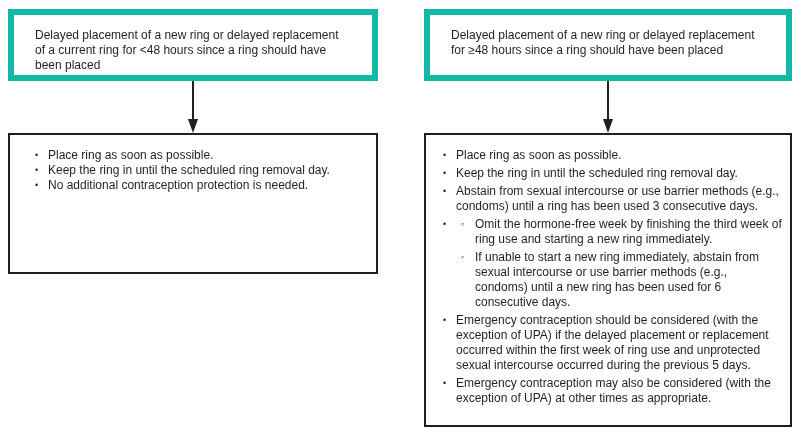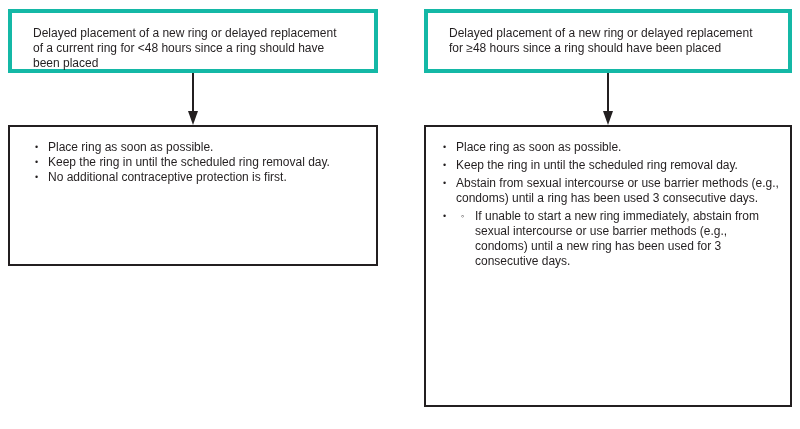--- a/index.html
+++ b/index.html
@@ -22,22 +22,22 @@
     position: absolute;
     top: 9px;
     display: flex;
     flex-direction: column;
   }
   .col-left  { left: 8px;   width: 370px; }
   .col-right { left: 424px; width: 368px; }
 
   .condition-box {
     box-sizing: border-box;
-    border: 4px solid #14b8a6;
-    height: 64px;
+    border: 6px solid #14b8a6;
+    height: 72px;
     padding: 13px 16px 0 21px;
     background: #ffffff;
   }
   .condition-box p {
     margin: 0;
     white-space: pre-line;
   }
   .arrow-zone {
     height: 52px;
     display: flex;
@@ -104,21 +104,21 @@
     <div class="arrow-zone">
       <svg class="arrow-svg" width="16" height="52" viewBox="0 0 16 52" aria-hidden="true">
         <line x1="8" y1="0" x2="8" y2="39" stroke="#231f20" stroke-width="2"></line>
         <polygon points="3,38 13,38 8,52" fill="#231f20"></polygon>
       </svg>
     </div>
     <div class="rec-box">
       <ul class="rec-list">
           <li><span>Place ring as soon as possible.</span></li>
           <li><span>Keep the ring in until the scheduled ring removal day.</span></li>
-          <li><span>No additional contraceptive protection is first.</span></li>
+          <li><span>No additional contraception protection is needed.</span></li>
         </ul>
     </div>
   </div>
 
   <div class="col col-right">
     <div class="condition-box">
       <p>Delayed placement of a new ring or delayed replacement
 for ≥48 hours since a ring should have been placed</p>
     </div>
     <div class="arrow-zone">
@@ -126,19 +126,22 @@
         <line x1="8" y1="0" x2="8" y2="39" stroke="#231f20" stroke-width="2"></line>
         <polygon points="3,38 13,38 8,52" fill="#231f20"></polygon>
       </svg>
     </div>
     <div class="rec-box">
       <ul class="rec-list">
           <li><span>Place ring as soon as possible.</span></li>
           <li><span>Keep the ring in until the scheduled ring removal day.</span></li>
           <li><span>Abstain from sexual intercourse or use barrier methods (e.g., condoms) until a ring has been used 3 consecutive days.</span></li>
           <li><ul class="sub-list">
-              <li><span>If unable to start a new ring immediately, abstain from sexual intercourse or use barrier methods (e.g., condoms) until a new ring has been used for 3 consecutive days.</span></li>
+              <li><span>Omit the hormone-free week by finishing the third week of ring use and starting a new ring immediately.</span></li>
+              <li><span>If unable to start a new ring immediately, abstain from sexual intercourse or use barrier methods (e.g., condoms) until a new ring has been used for 6 consecutive days.</span></li>
             </ul></li>
+          <li><span>Emergency contraception should be considered (with the exception of UPA) if the delayed placement or replacement occurred within the first week of ring use and unprotected sexual intercourse occurred during the previous 5 days.</span></li>
+          <li><span>Emergency contraception may also be considered (with the exception of UPA) at other times as appropriate.</span></li>
         </ul>
     </div>
   </div>
 
 </div>
 
 </body></html>

